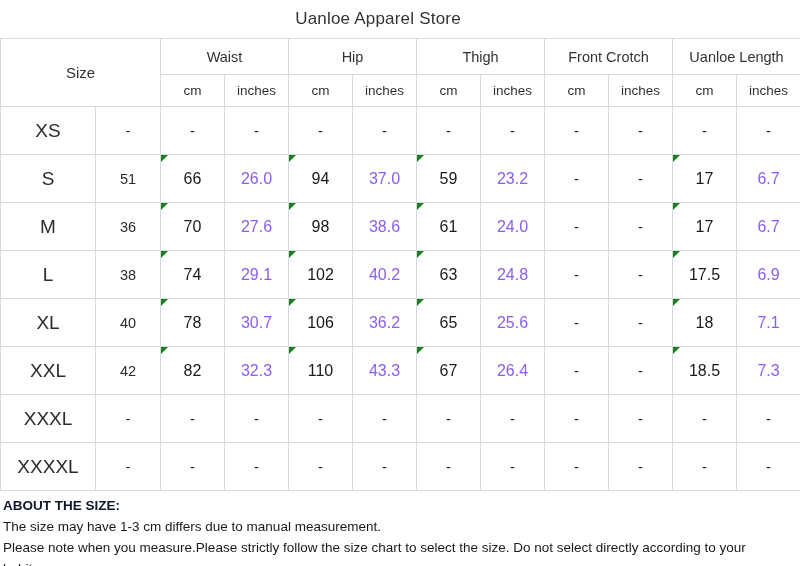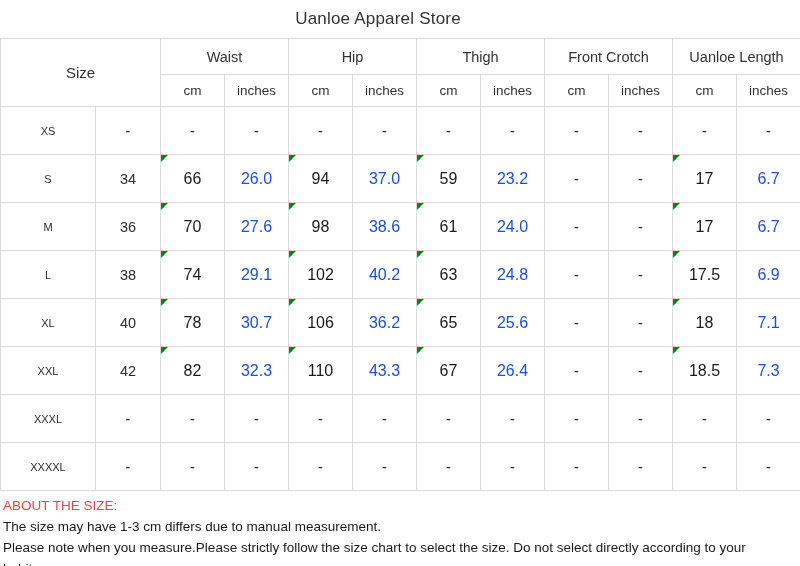--- a/index.html
+++ b/index.html
@@ -75,35 +75,35 @@
     padding-left: 47px;
   }
   .hdr-size {
     font-size: 15px;
     color: #333333;
   }
 
   
   tr.data-row td { height: 47px; }
   .size-label {
-    font-size: 11px;
+    font-size: 19px;
     color: #2b2b2b;
     margin-left: 36px;
   }
   .size-num {
     font-size: 14.5px;
     color: #2b2b2b;
   }
   .val-cm {
     font-size: 16px;
     color: #1a1a1a;
   }
   .val-in {
     font-size: 16px;
-    color: #1d4ed8;
+    color: #8b5cf6;
   }
   .dash {
     font-size: 15px;
     color: #1a1a1a;
   }
   .val-in.dash { color: #1a1a1a; }
 
   
   .marker::before {
     content: "";
@@ -118,22 +118,23 @@
   }
 
   
   .note {
     padding: 4px 3px 0 3px;
     font-size: 13.5px;
     line-height: 21px;
     color: #1a1a1a;
   }
   .note .heading {
-    color: #ef4444;
+    color: #0f172a;
     display: block;
+    font-weight: bold;
   }
   .note .line { display: block; }
 </style>
 </head>
 <body>
 
 <div class="sheet">
 
   <div class="title-band">
     <span class="title-text">Uanloe Apparel Store</span>
@@ -186,21 +187,21 @@
           <td class="val-in dash">-</td>
           <td class="val-cm dash">-</td>
           <td class="val-in dash">-</td>
           <td class="val-cm dash">-</td>
           <td class="val-in dash">-</td>
           <td class="val-cm dash">-</td>
           <td class="val-in dash">-</td>
         </tr>
         <tr class="data-row">
           <td class="size-label">S</td>
-          <td class="size-num">34</td>
+          <td class="size-num">51</td>
           <td class="val-cm marker">66</td>
           <td class="val-in">26.0</td>
           <td class="val-cm marker">94</td>
           <td class="val-in">37.0</td>
           <td class="val-cm marker">59</td>
           <td class="val-in">23.2</td>
           <td class="val-cm dash">-</td>
           <td class="val-in dash">-</td>
           <td class="val-cm marker">17</td>
           <td class="val-in">6.7</td>

